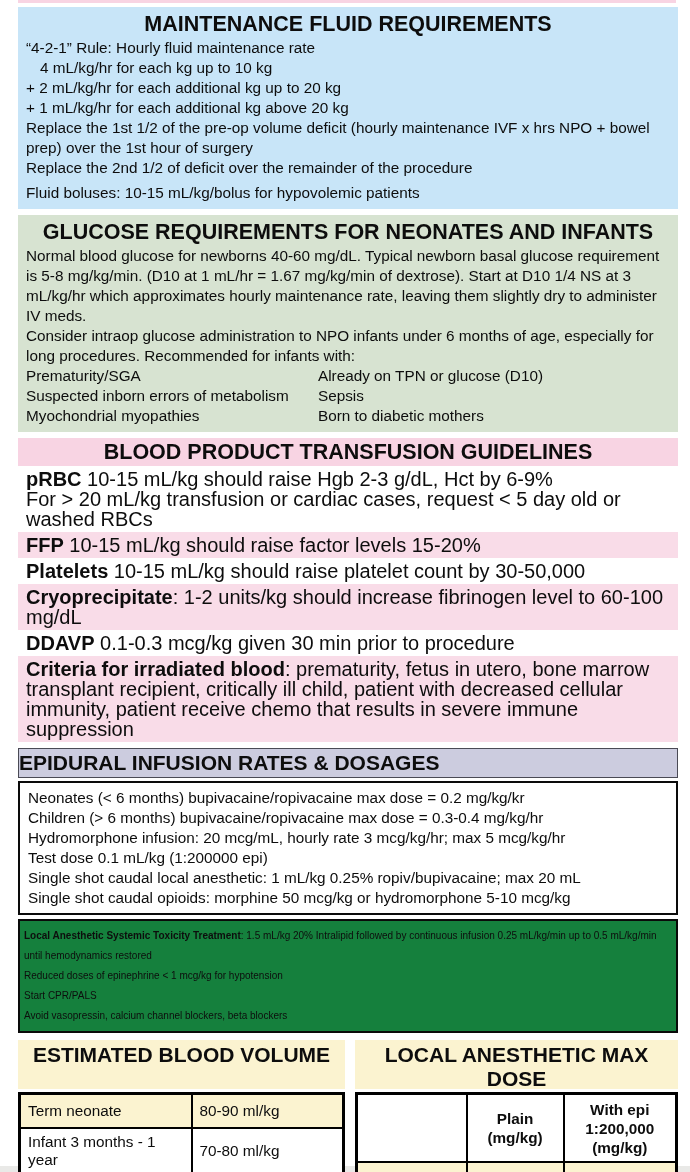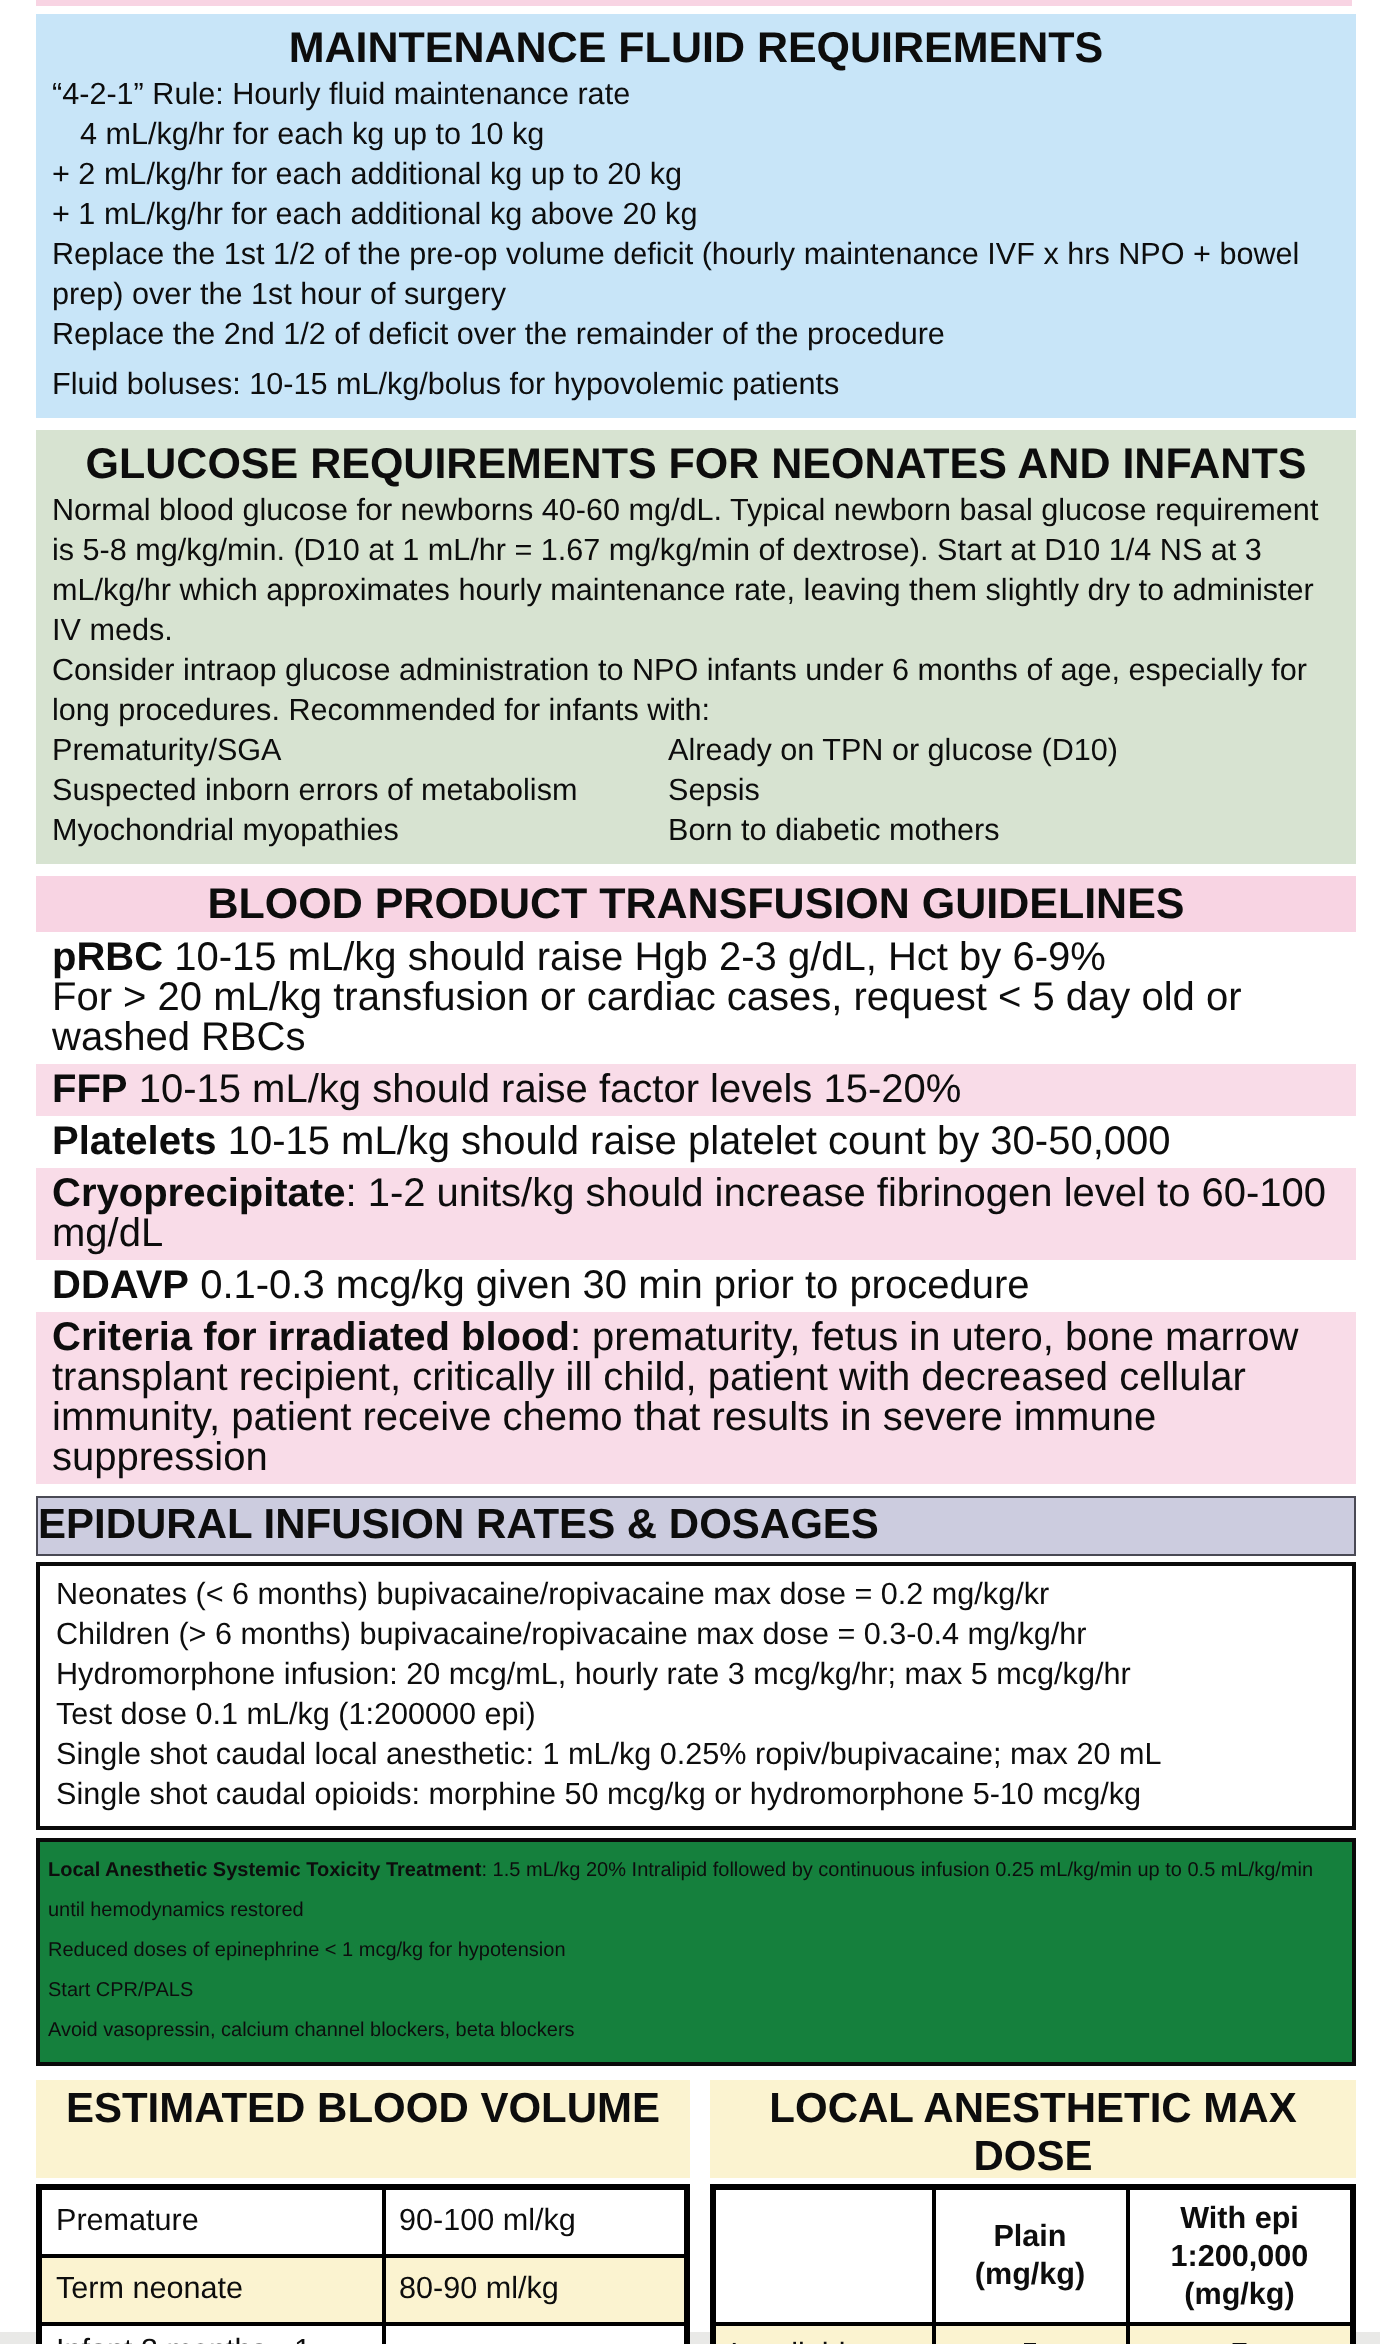--- a/index.html
+++ b/index.html
@@ -17,21 +17,21 @@
   .sec-title{font-weight:bold;font-size:21.5px;text-align:center;line-height:25px;padding:2px 0 1px;}
   .body-text{font-size:15.3px;line-height:20px;}
 
   
   .sec-blue{background:#c8e5f8;padding:3px 8px 6px;}
   .indent1{padding-left:14px;}
   .mt4{margin-top:5px;}
 
   
   .sec-green{background:#d7e3d1;padding:3px 8px 6px;}
-  .two-col{display:flex;gap:16px;}
+  .two-col{display:flex;}
   .two-col .colL{width:292px;flex:none;}
   .two-col .colR{flex:1;}
 
   
   .pink{background:#f8d4e3;}
   .bp-row{font-size:20px;line-height:20px;padding:3px 8px;}
   .bp-row.stripe{background:#f9dce8;}
   .bp-row.white{background:#ffffff;}
 
   
@@ -136,24 +136,20 @@
 
   <div class="bottom">
     <div class="bcol-l">
       <div class="tbl-title">ESTIMATED BLOOD VOLUME</div>
       <table class="ebv">
         <colgroup>
             <col style="width:172px">
             <col>
           </colgroup>
         <tbody>
-            <tr>
-          <td>Premature</td>
-          <td>90-100 ml/kg</td>
-        </tr>
         <tr class="yellow">
           <td>Term neonate</td>
           <td>80-90 ml/kg</td>
         </tr>
         <tr>
           <td>Infant 3 months - 1 year</td>
           <td>70-80 ml/kg</td>
         </tr>
         <tr class="yellow">
           <td>Child &gt; 1 year</td>

